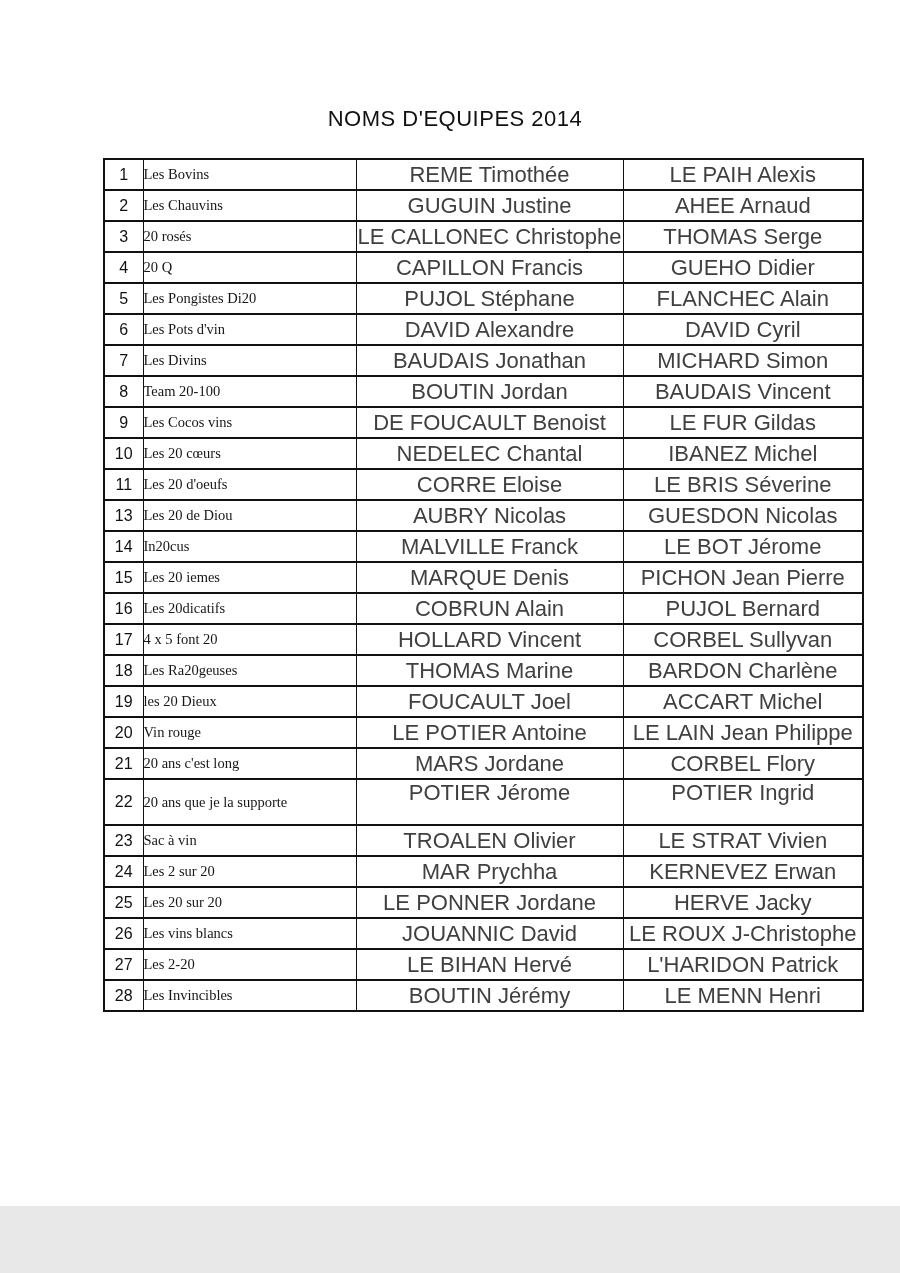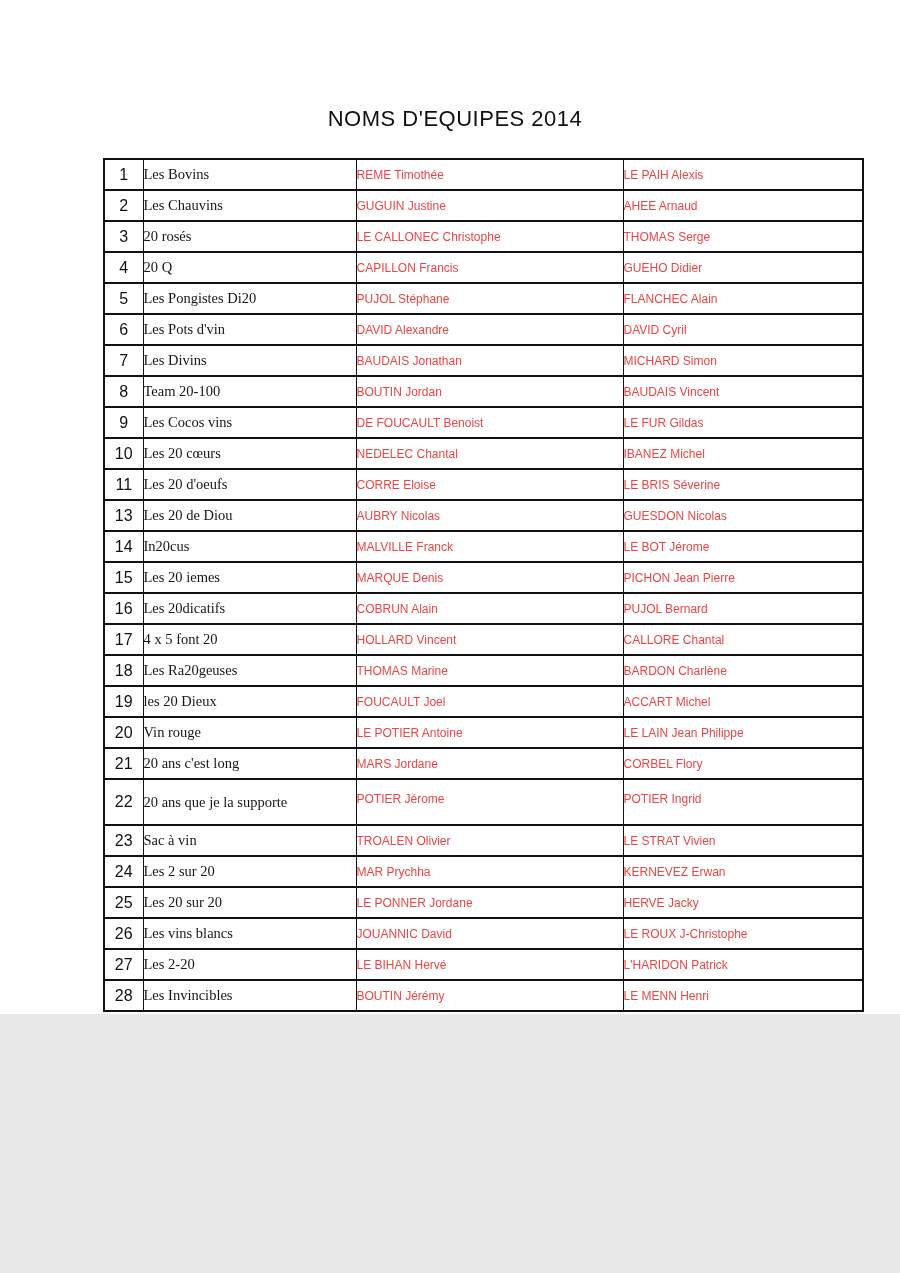--- a/index.html
+++ b/index.html
@@ -4,21 +4,21 @@
 <style>
   html, body {
     margin: 0;
     padding: 0;
     background: #e8e8e8;
     font-family: "Liberation Sans", sans-serif;
   }
   .page {
     position: relative;
     width: 900px;
-    height: 1014px;
+    height: 1206px;
     margin: 0 auto;
     background: #ffffff;
     color: #1a1a1a;
     overflow: hidden;
   }
   .title {
     position: absolute;
     top: 106px;
     left: 0;
     width: 910px;
@@ -67,23 +67,24 @@
   }
   td.team {
     font-size: 14.5px;
     padding-left: 7px;
     white-space: pre-line;
     line-height: 1.3;
     color: #161616;
     font-family: Liberation Serif, serif;
   }
   td.p1, td.p2 {
-    font-size: 12px;
+    font-size: 22px;
     padding-left: 8px;
-    color: #ef4444;
+    color: #404040;
+    text-align: center;
   }
   tr.tall td.p1, tr.tall td.p2 {
     vertical-align: bottom;
     padding-bottom: 18px;
   }
 </style>
 </head>
 <body>
 
 <div class="page">
@@ -184,21 +185,21 @@
         <tr>
           <td class="num">16</td>
           <td class="team">Les 20dicatifs</td>
           <td class="p1">COBRUN Alain</td>
           <td class="p2">PUJOL Bernard</td>
         </tr>
         <tr>
           <td class="num">17</td>
           <td class="team">4 x 5 font 20</td>
           <td class="p1">HOLLARD Vincent</td>
-          <td class="p2">CALLORE Chantal</td>
+          <td class="p2">CORBEL Sullyvan</td>
         </tr>
         <tr>
           <td class="num">18</td>
           <td class="team">Les Ra20geuses</td>
           <td class="p1">THOMAS Marine</td>
           <td class="p2">BARDON Charlène</td>
         </tr>
         <tr>
           <td class="num">19</td>
           <td class="team">les 20 Dieux</td>

